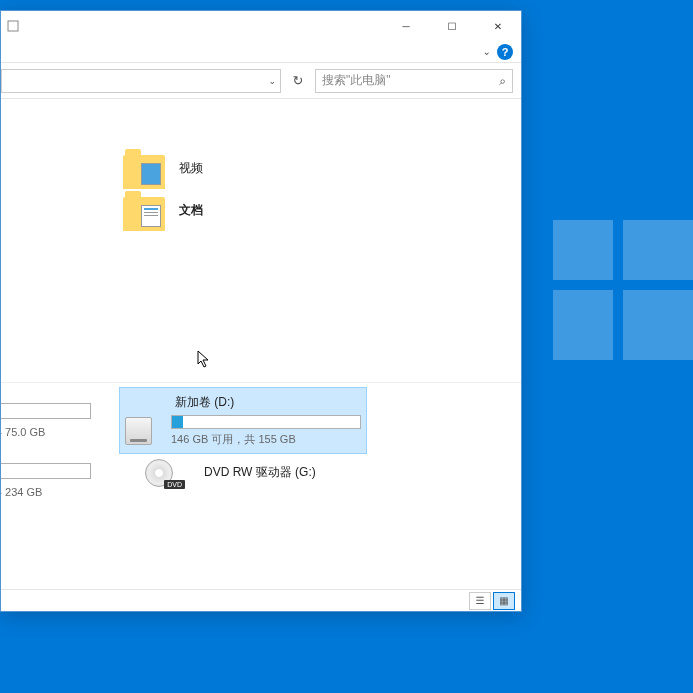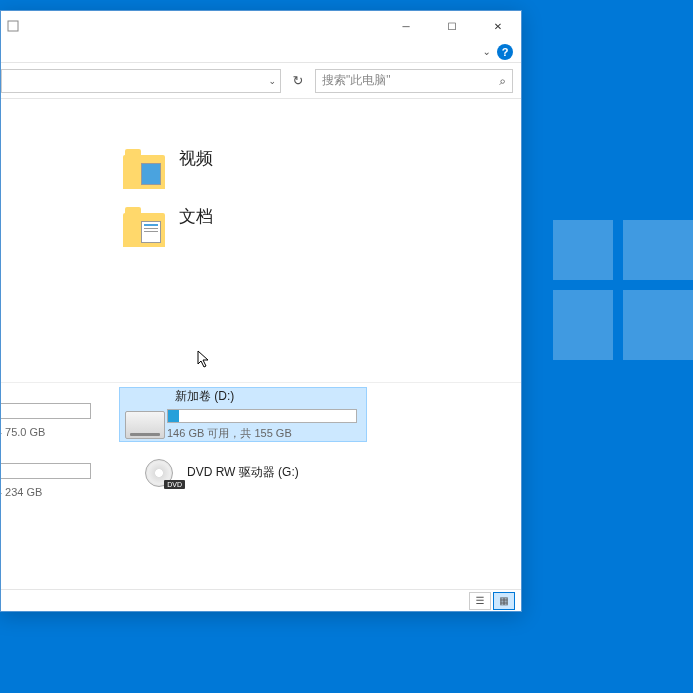--- a/index.html
+++ b/index.html
@@ -26,30 +26,30 @@
 
 .addr-row { height: 36px; display: flex; align-items: center; gap: 6px; padding: 0 8px 0 0; border-bottom: 1px solid #e5e5e5; }
 .addr-box { flex: 0 0 280px; height: 24px; border: 1px solid #ccc; display:flex; align-items:center; justify-content:flex-end; padding-right:4px; font-size:11px; color:#555; gap:4px;}
 .addr-box .drop { font-size:9px; }
 .refresh { width: 22px; height:24px; display:flex; align-items:center; justify-content:center; font-size:13px; color:#555; }
 .search-box { flex:1; height:24px; border:1px solid #ccc; display:flex; align-items:center; justify-content:space-between; padding:0 6px; font-size:12px; color:#888;}
 .search-box .mag { color:#555; font-size:12px; }
 
 .content { position: relative; height: 490px; overflow: hidden; }
 
-.folder-item { position: absolute; display: flex; align-items: flex-start; gap: 14px; font-size: 17px; color: #222; padding: 2px; }
+.folder-item { position: absolute; display: flex; align-items: center; gap: 14px; font-size: 12px; color: #222; padding: 2px; }
 .folder-item .ficon { width: 42px; height: 42px; position: relative; }
 .folder-back { position:absolute; width:42px; height:34px; bottom:0; background:#ffd86b; border-radius:2px 2px 0 0; }
 .folder-tab { position:absolute; width:16px; height:6px; top:2px; left:2px; background:#ffd86b; border-radius:2px 2px 0 0;}
 .folder-overlay { position:absolute; right:4px; bottom:4px; width:20px; height:22px; background:#fff; border:1px solid #999; }
 
 .drive-item { position: absolute; padding: 4px 6px; }
-.drive-item.selected { background: #cce8ff; border:1px solid #99d1ff; padding:0 5px; }
+.drive-item.selected { background: #cce8ff; border:1px solid #99d1ff; padding:6px 5px; }
 .drive-title { font-size: 12px; color: #222; margin-bottom: 4px; }
-.drive-row { display:flex; align-items:center; gap:2px; }
+.drive-row { display:flex; align-items:center; gap:19px; }
 .drive-icon { width:40px; height:28px; background:linear-gradient(#f5f5f5,#d5d5d5); border:1px solid #aaa; border-radius:2px; position:relative; }
 .drive-icon::after { content:''; position:absolute; bottom:2px; left:4px; right:4px; height:3px; background:#888; border-radius:1px;}
 .dvd-icon { width:40px; height:30px; position:relative; }
 .dvd-disc { position:absolute; width:28px; height:28px; border-radius:50%; background:radial-gradient(circle,#fff 20%,#ddd 22%,#eee 60%,#ccc 100%); top:0; left:0; border:1px solid #aaa;}
 .dvd-label { position:absolute; bottom:0; right:0; background:#333; color:#fff; font-size:7px; padding:1px 3px; border-radius:1px;}
 .drive-info { flex:1; }
 .usage-bar { width:190px; height:14px; border:1px solid #b0b0b0; background:#fff; margin-bottom:3px; position:relative;}
 .usage-fill { height:100%; background:#26a0da; }
 .usage-text { font-size: 11px; color:#666; }
 
@@ -106,21 +106,21 @@
 
     <div class="folder-item" style="left:120px; top:46px;">
       <div class="ficon">
         <div class="folder-tab"></div>
           <div class="folder-back"></div>
         <div class="folder-overlay" style="background:#4aa3df;"></div>
       </div>
       <span>视频</span>
     </div>
 
-    <div class="folder-item" style="left:120px; top:104px;">
+    <div class="folder-item" style="left:120px; top:88px;font-weight:bold;">
       <div class="ficon">
         <div class="folder-tab"></div>
           <div class="folder-back"></div>
         <div class="folder-overlay" style="background:#fff;">
           <div style="position:absolute;top:2px;left:2px;right:2px;height:2px;background:#4aa3df;"></div>
           <div style="position:absolute;top:6px;left:2px;right:2px;height:1px;background:#999;"></div>
           <div style="position:absolute;top:9px;left:2px;right:2px;height:1px;background:#999;"></div>
         </div>
       </div>
       <span>文档</span>

